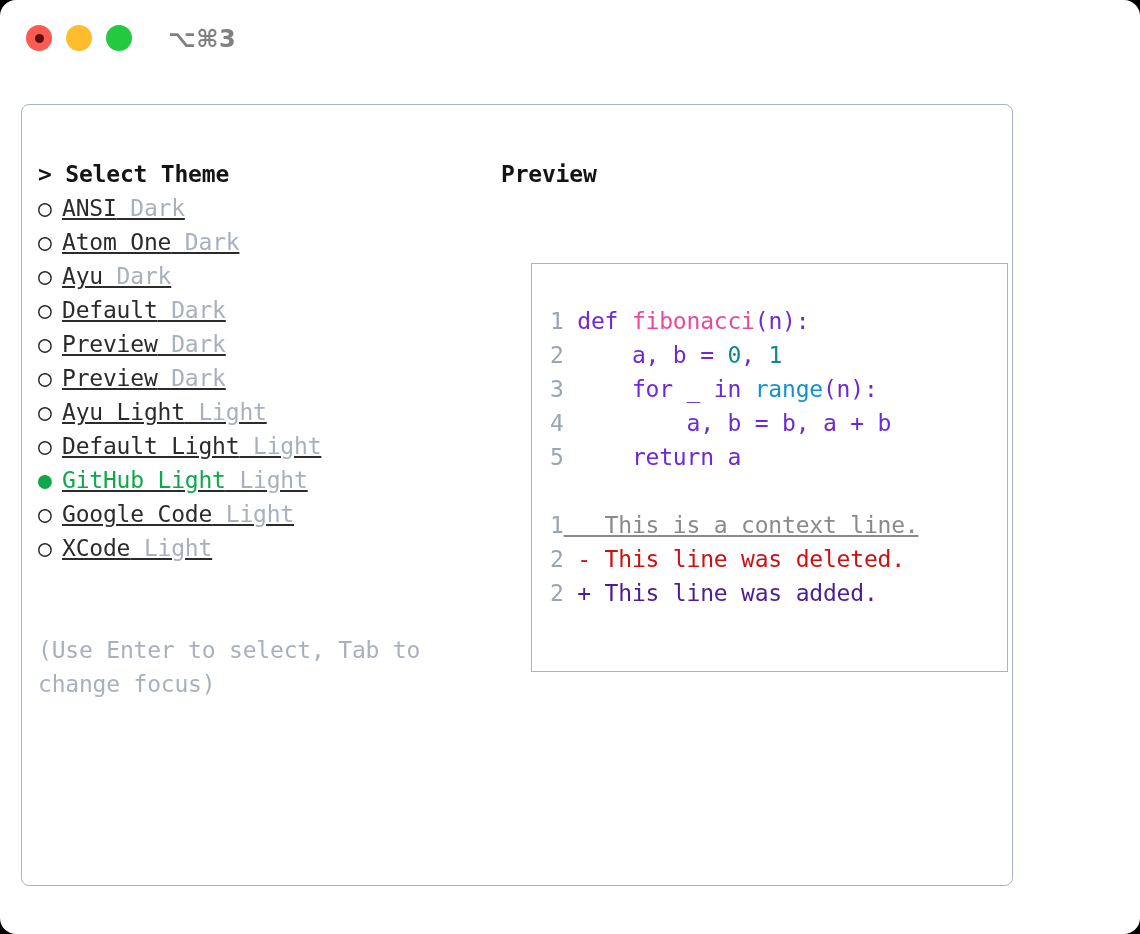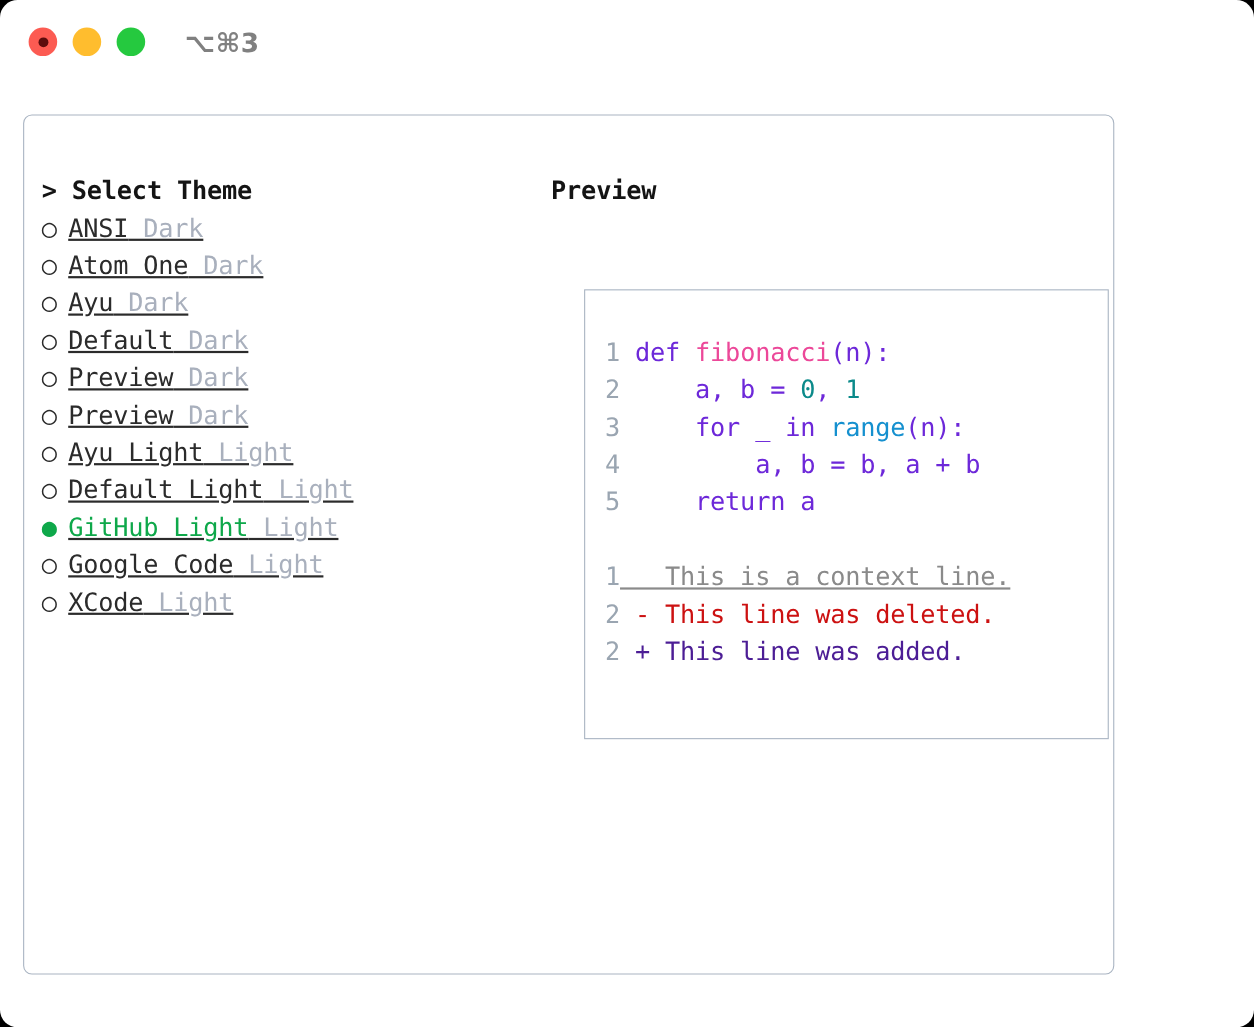--- a/index.html
+++ b/index.html
@@ -199,20 +199,21 @@
           <div class="row"><span class="marker">○</span><span class="row-name">Google Code</span><span class="row-type"> Light</span></div>
           <div class="row"><span class="marker">○</span><span class="row-name">XCode</span><span class="row-type"> Light</span></div>
         </div>
 
       <div class="spacer-line"></div>
 
 
 
       <div class="spacer-line"></div>
 
+      <div class="hint">(Use Enter to select, Tab to change focus)</div>
     </div>
 
     <div class="right-col">
       <div class="section-head">Preview</div>
 
       <div class="preview-box">
         <div class="code" id="code-block"><div><span class="ln">1</span><span class="tok-plain"> def </span><span class="tok-fn">fibonacci</span><span class="tok-plain">(n):</span></div><div><span class="ln">2</span><span class="tok-plain">     a, b = </span><span class="tok-num">0</span><span class="tok-plain">, </span><span class="tok-num">1</span></div><div><span class="ln">3</span><span class="tok-plain">     for _ in </span><span class="tok-call">range</span><span class="tok-plain">(n):</span></div><div><span class="ln">4</span><span class="tok-plain">         a, b = b, a + b</span></div><div><span class="ln">5</span><span class="tok-plain">     return a</span></div><div>&nbsp;</div><div><span class="ln">1</span><span class="tok-ctx">   This is a context line.</span></div><div><span class="ln">2</span><span class="tok-del"> - This line was deleted.</span></div><div><span class="ln">2</span><span class="tok-add"> + This line was added.</span></div></div>
       </div>
     </div>
 

